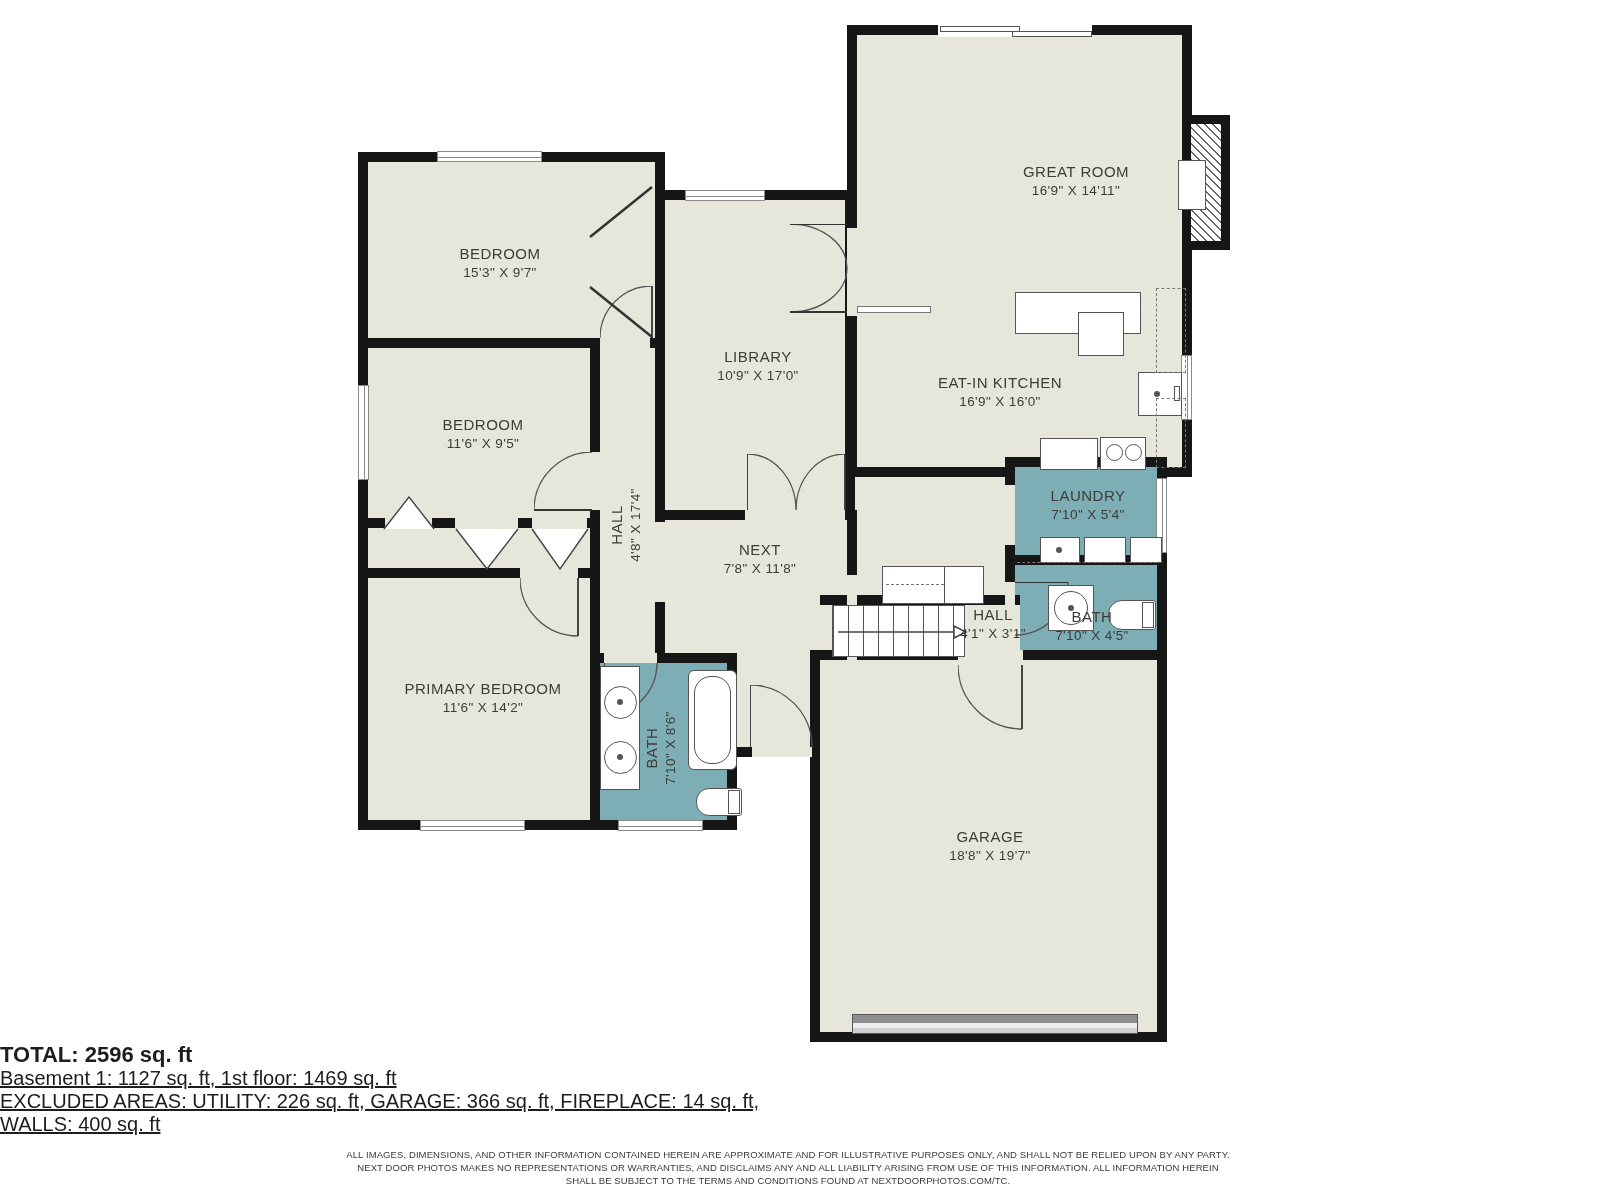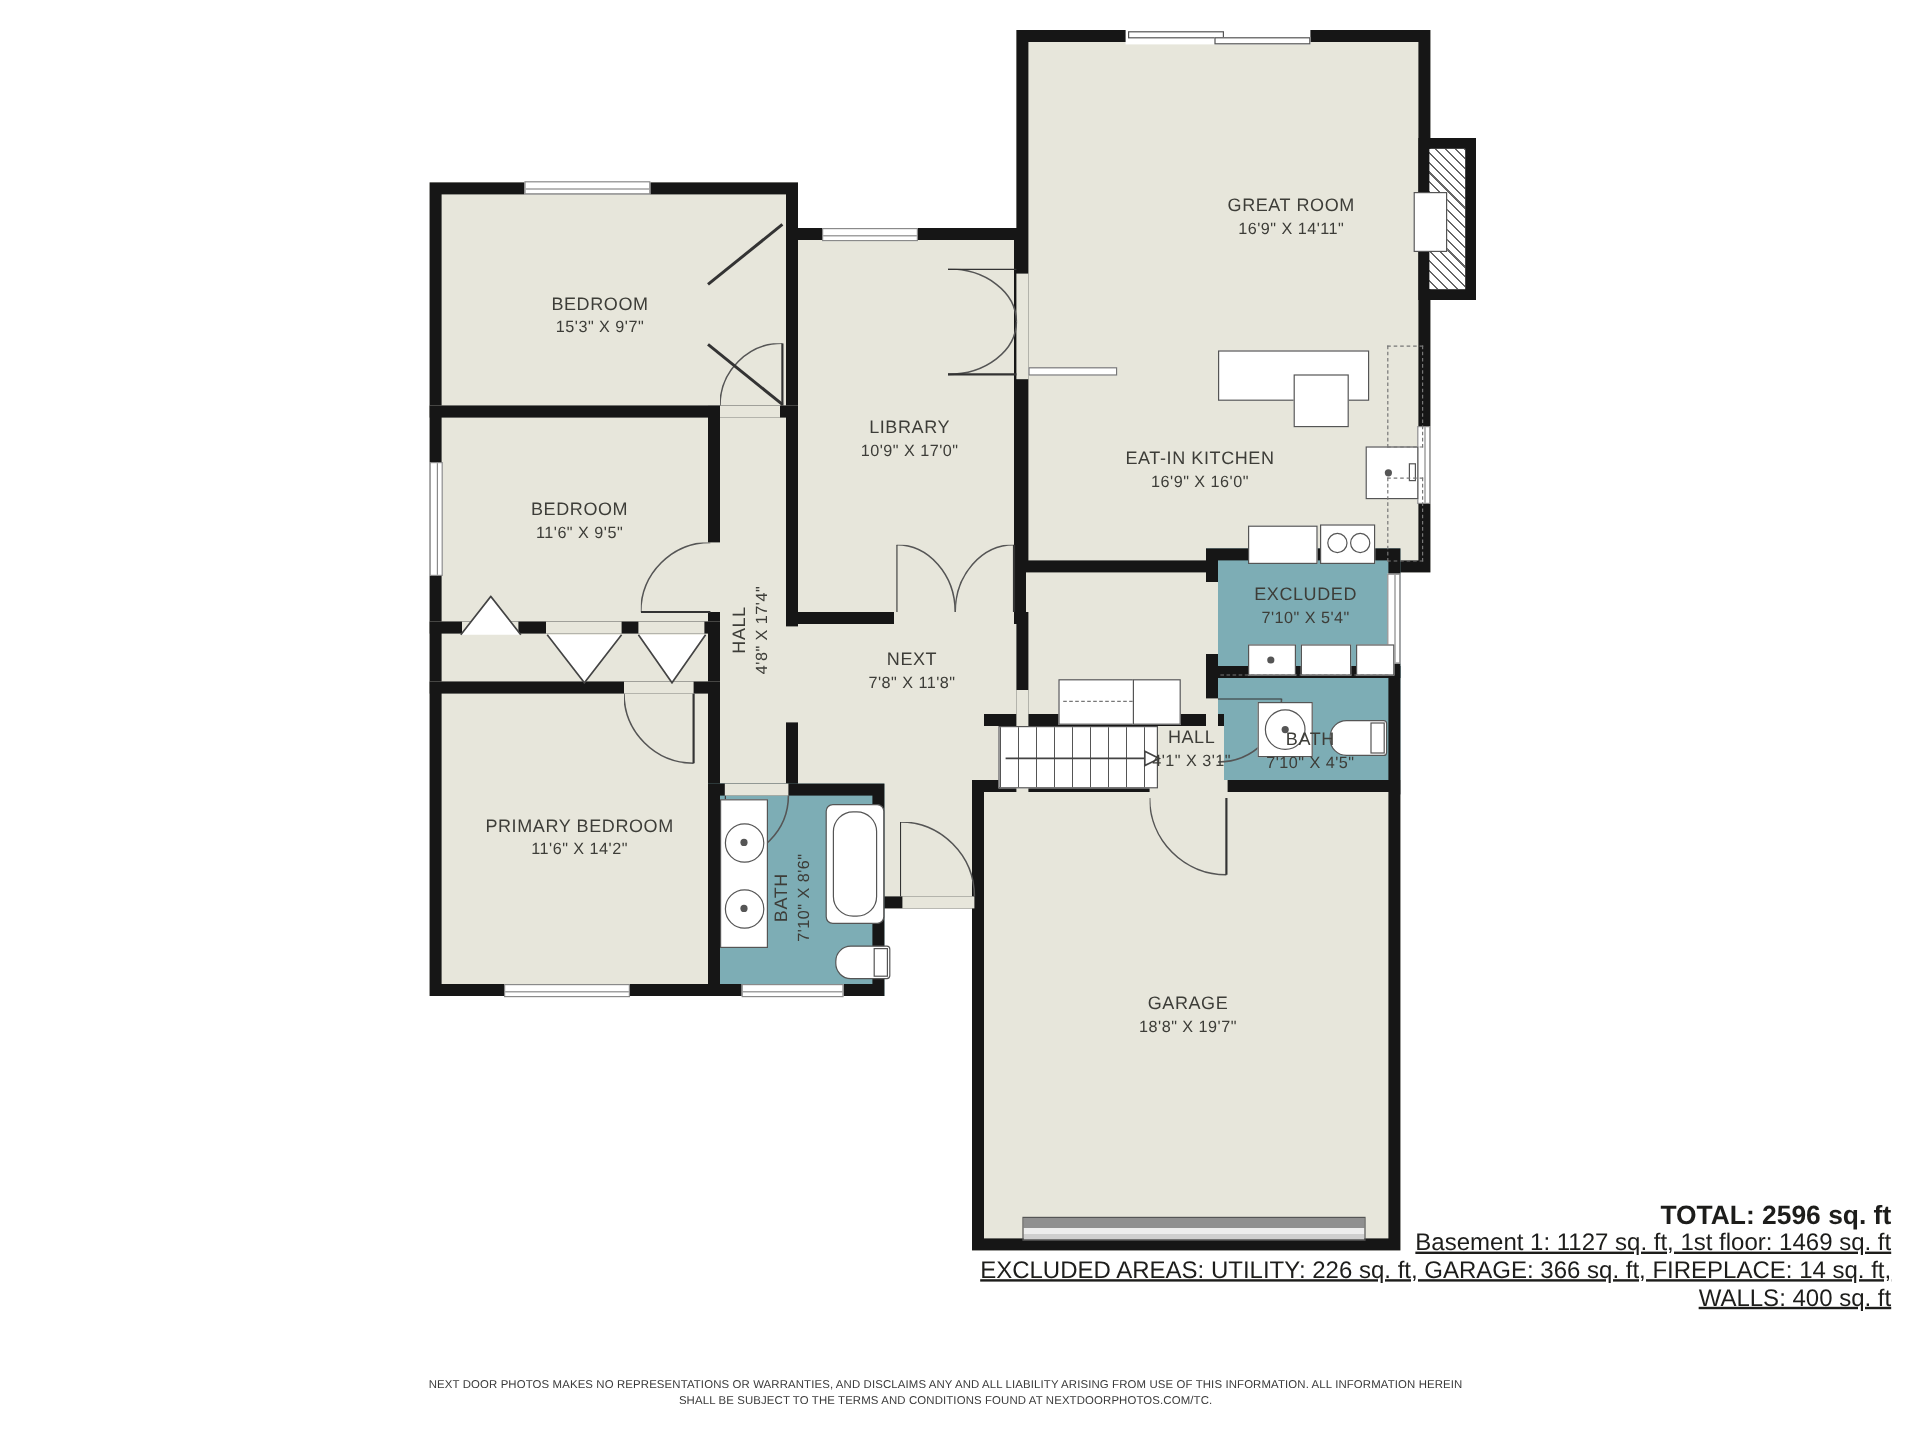--- a/index.html
+++ b/index.html
@@ -20,21 +20,21 @@
   .stairs{position:absolute;background-color:#fff;border:1.4px solid #555;box-sizing:border-box;
           background-image:repeating-linear-gradient(90deg,#555 0 1.4px,transparent 1.4px 15px);}
   .fireplace{position:absolute;box-sizing:border-box;border:9px solid #161616;
           background:repeating-linear-gradient(45deg,#fff 0 4.5px,#666 4.5px 5.8px);}
   .gdoor{position:absolute;box-sizing:border-box;border:1px solid #555;
           background:linear-gradient(#8f8f8f 0 45%,#ededed 45% 72%,#cfcfcf 72% 100%);}
   .lbl{position:absolute;transform:translateX(-50%);text-align:center;color:#3d3d38;white-space:nowrap;z-index:30;}
   .lbl .nm{display:block;font-size:15px;letter-spacing:.5px;}
   .lbl .dm{display:block;font-size:13.5px;letter-spacing:.4px;margin-top:3px;}
   .lbl.rot{transform:translate(-50%,-50%) rotate(-90deg);}
-  .summary{position:absolute;left:0;top:1000px;width:1576px;text-align:right;color:#1d1d1b;}
+  .summary{position:absolute;left:0;top:1042px;width:1576px;text-align:left;color:#1d1d1b;}
   .summary .t{font-size:22px;font-weight:bold;line-height:25px;}
   .summary .s{font-size:20px;line-height:23px;text-decoration:underline;}
   .legal{position:absolute;left:0;top:1148px;width:1576px;text-align:center;color:#3a3a3a;
          font-size:9.5px;line-height:13px;letter-spacing:.1px;}
 </style>
 </head>
 <body>
 
 <div class="canvas">
 
@@ -212,21 +212,21 @@
     </div>
   <div class="lbl rot" style="left:625px;top:525px;">
     <span class="nm">HALL</span>
     <span class="dm">4'8" X 17'4"</span>
     </div>
   <div class="lbl" style="left:760px;top:541px;">
     <span class="nm">NEXT</span>
     <span class="dm">7'8" X 11'8"</span>
     </div>
   <div class="lbl" style="left:1088px;top:487px;">
-    <span class="nm">EXCLUDED</span>
+    <span class="nm">LAUNDRY</span>
     <span class="dm">7'10" X 5'4"</span>
     </div>
   <div class="lbl" style="left:1092px;top:608px;">
     <span class="nm">BATH</span>
     <span class="dm">7'10" X 4'5"</span>
     </div>
   <div class="lbl" style="left:993px;top:606px;">
     <span class="nm">HALL</span>
     <span class="dm">4'1" X 3'1"</span>
     </div>
@@ -244,17 +244,18 @@
     </div>
 
   <div class="summary">
     <div class="t">TOTAL: 2596 sq. ft</div>
     <div class="s">Basement 1: 1127 sq. ft, 1st floor: 1469 sq. ft</div>
     <div class="s">EXCLUDED AREAS: UTILITY: 226 sq. ft, GARAGE: 366 sq. ft, FIREPLACE: 14 sq. ft,</div>
     <div class="s">WALLS: 400 sq. ft</div>
   </div>
 
   <div class="legal">
+    <div>ALL IMAGES, DIMENSIONS, AND OTHER INFORMATION CONTAINED HEREIN ARE APPROXIMATE AND FOR ILLUSTRATIVE PURPOSES ONLY, AND SHALL NOT BE RELIED UPON BY ANY PARTY.</div>
     <div>NEXT DOOR PHOTOS MAKES NO REPRESENTATIONS OR WARRANTIES, AND DISCLAIMS ANY AND ALL LIABILITY ARISING FROM USE OF THIS INFORMATION. ALL INFORMATION HEREIN</div>
     <div>SHALL BE SUBJECT TO THE TERMS AND CONDITIONS FOUND AT NEXTDOORPHOTOS.COM/TC.</div>
   </div>
 
 </div>
 
 </body></html>

